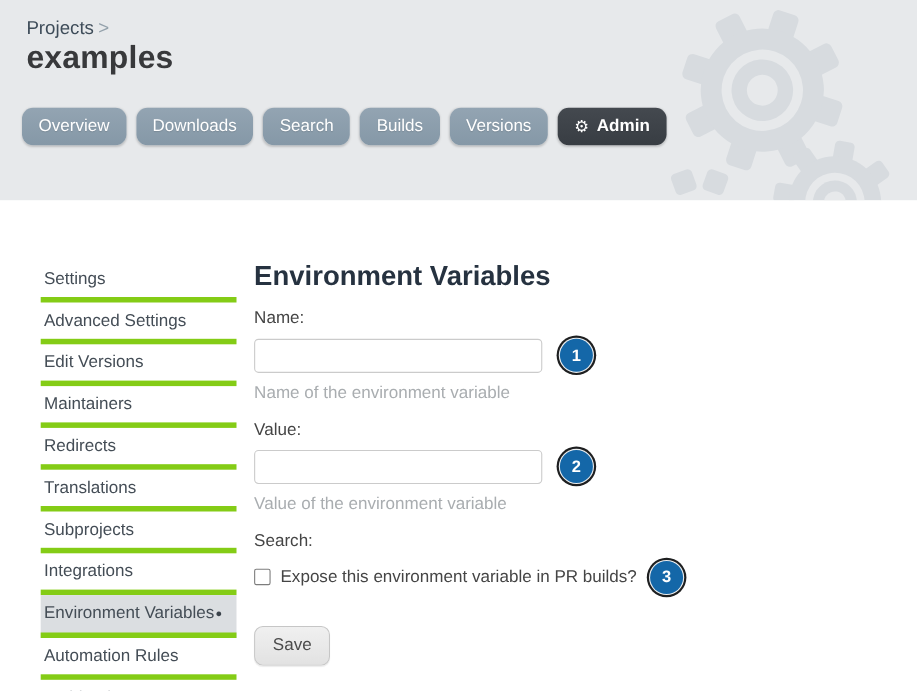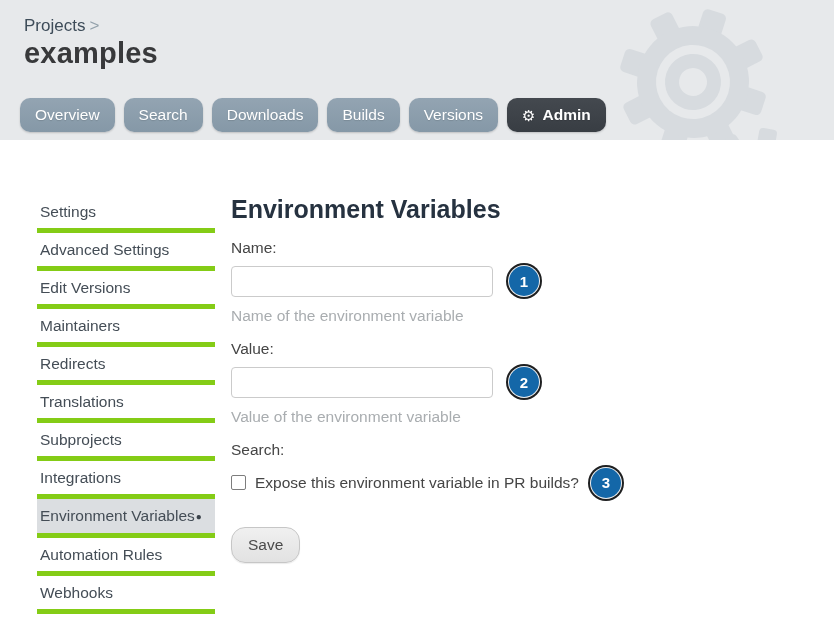--- a/index.html
+++ b/index.html
@@ -6,21 +6,21 @@
   html, body { width: 834px; height: 628px; }
   body {
     font-family: "Liberation Sans", "DejaVu Sans", sans-serif;
     background: #ffffff;
     overflow: hidden;
   }
   .page { width: 834px; height: 628px; overflow: hidden; position: relative; background: #fff; }
 
   
   .header {
-    height: 140px;
+    height: 182px;
     background: #e7e9eb;
     position: relative;
     overflow: hidden;
   }
   .gears-svg { position: absolute; top: 0; right: 0; pointer-events: none; }
   .breadcrumb { position: absolute; left: 24px; top: 16px; font-size: 17px; }
   .breadcrumb .crumb-link { color: #3e4c59; text-decoration: none; }
   .breadcrumb .crumb-sep { color: #93a1ab; margin-left: 4px; }
   .project-title {
     position: absolute; left: 24px; top: 37px;
@@ -91,21 +91,21 @@
   }
   .checkbox-label { font-size: 15.5px; color: #454545; cursor: pointer; text-align: center; }
   .checkbox-row .step-badge { margin-left: 12px; }
 
   .save-button {
     margin-top: 29px;
     display: inline-block;
     padding: 8px 16px;
     font-family: inherit; font-size: 15.5px; color: #4b4b4b;
     background: linear-gradient(#f0f0f0, #e2e2e2);
-    border: 1px solid #c6c6c6; border-radius: 14px;
+    border: 1px solid #c6c6c6; border-radius: 8px;
     box-shadow: 0 1px 1px rgba(0,0,0,0.08);
     cursor: pointer;
   }
 </style>
 </head>
 <body>
 
 <div class="page">
 
   <div class="header">
@@ -156,24 +156,24 @@
       <a class="crumb-link" href="#">Projects</a><span class="crumb-sep">&gt;</span>
     </div>
 
     <div class="project-title">examples</div>
 
     <div class="tabs">
       <div class="tab">
           <span>Overview</span>
         </div>
       <div class="tab">
+          <span>Downloads</span>
+        </div>
+      <div class="tab">
           <span>Search</span>
-        </div>
-      <div class="tab">
-          <span>Downloads</span>
         </div>
       <div class="tab">
           <span>Builds</span>
         </div>
       <div class="tab">
           <span>Versions</span>
         </div>
       <div class="tab admin">
         <span class="gear-glyph">⚙</span>
         <span>Admin</span>

